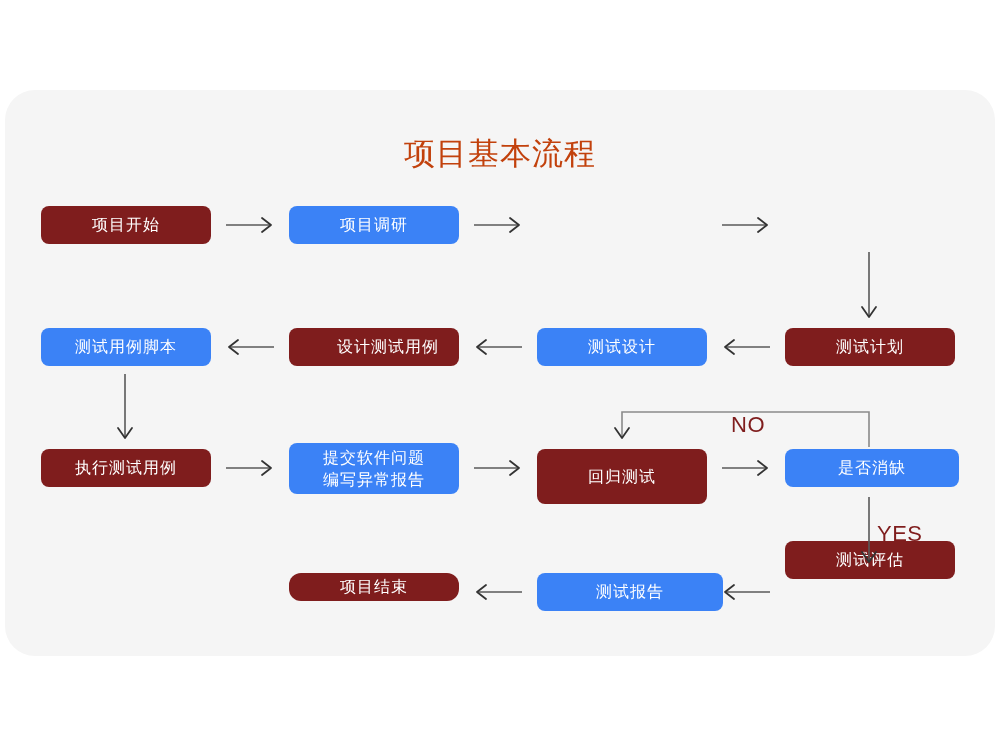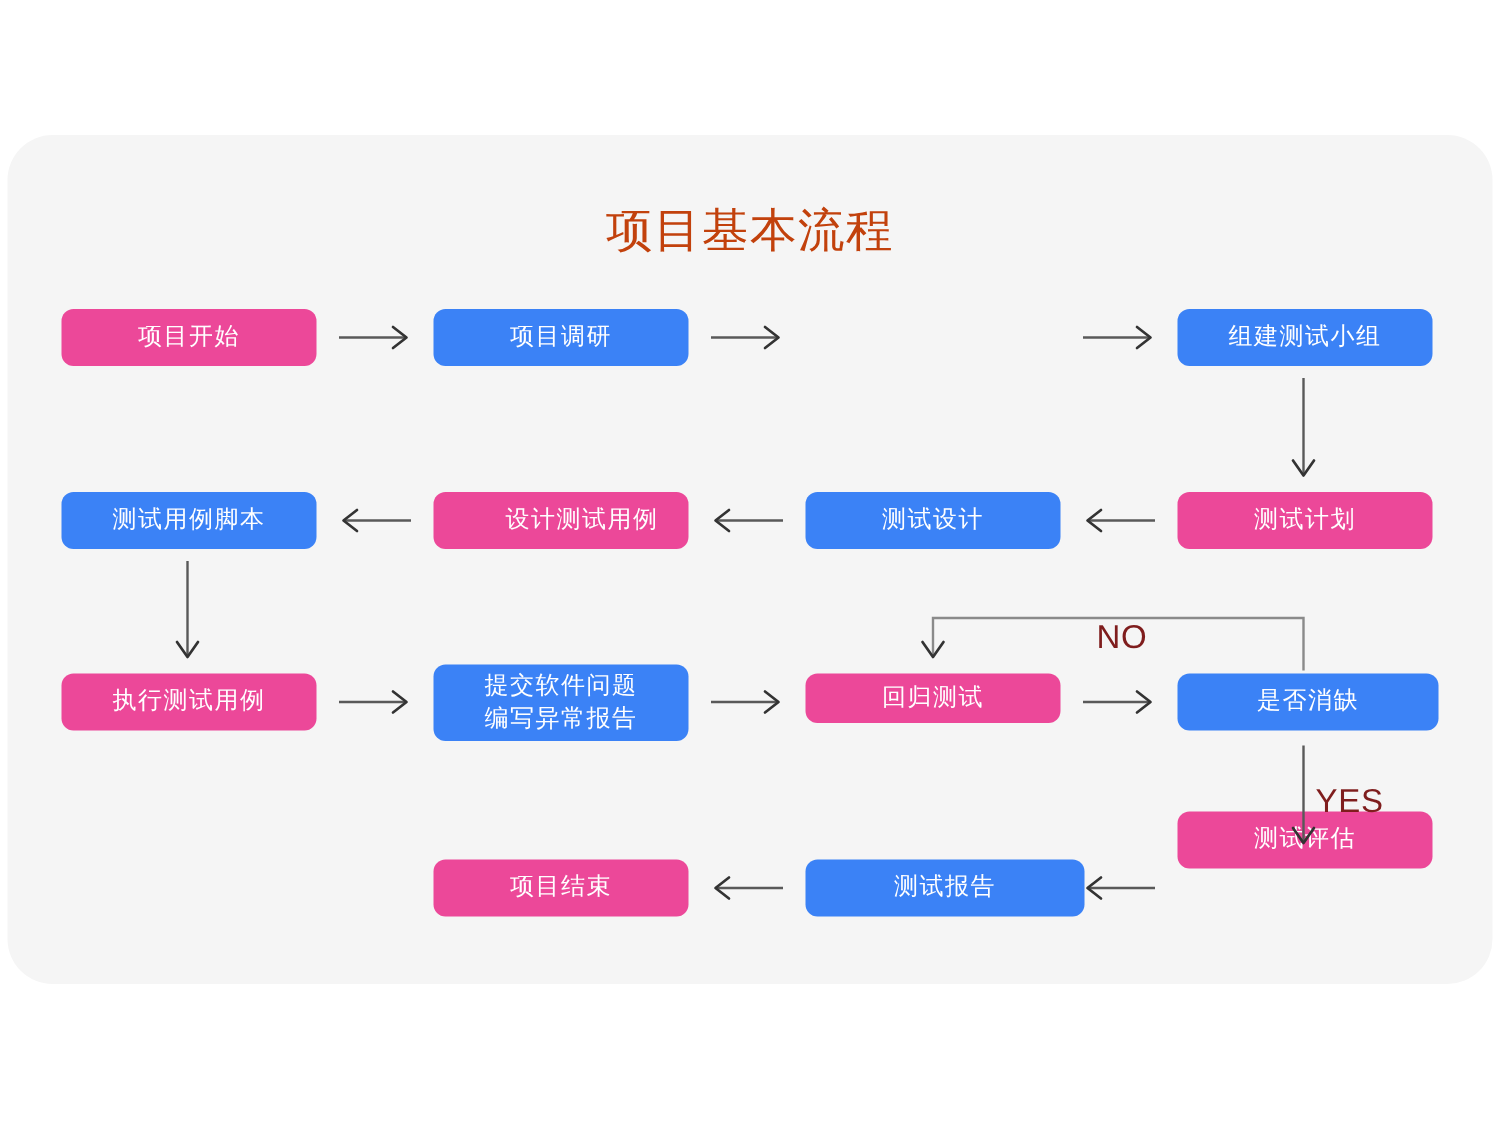--- a/index.html
+++ b/index.html
@@ -54,21 +54,21 @@
     align-items: center;
     justify-content: center;
     text-align: center;
     font-size: 16px;
     line-height: 22px;
     letter-spacing: 1px;
     color: #ffffff;
     white-space: pre-line;
     user-select: none;
   }
-  .node.purple { background: #ec4899; }
+  .node.purple { background: #7f1d1d; }
   .node.gray   { background: #3b82f6; }
 
   
   #wires {
     position: absolute;
     left: 0;
     top: 0;
     width: 1000px;
     height: 750px;
     pointer-events: none;
@@ -106,40 +106,39 @@
 
   <div id="panel"></div>
 
   <div id="title">项目基本流程</div>
 
   <div class="node purple" style="left:41px;  top:206px; width:170px; height:38px;">项目开始</div>
 
   <div class="node gray" style="left:289px; top:206px; width:170px; height:38px;">项目调研</div>
 
 
-  <div class="node gray" style="left:785px; top:206px; width:170px; height:38px;">组建测试小组</div>
 
   <div class="node gray" style="left:41px;  top:328px; width:170px; height:38px;">测试用例脚本</div>
 
   <div class="node purple" style="left:289px; top:328px; width:170px; height:38px;padding-left:28px;">设计测试用例</div>
 
   <div class="node gray" style="left:537px; top:328px; width:170px; height:38px;">测试设计</div>
 
   <div class="node purple" style="left:785px; top:328px; width:170px; height:38px;">测试计划</div>
 
   <div class="node purple" style="left:41px;  top:449px; width:170px; height:38px;">执行测试用例</div>
 
   <div class="node gray" style="left:289px; top:443px; width:170px; height:51px;">提交软件问题
 编写异常报告</div>
 
-  <div class="node purple" style="left:537px; top:449px; width:170px; height:33px;">回归测试</div>
+  <div class="node purple" style="left:537px; top:449px; width:170px; height:55px;">回归测试</div>
 
   <div class="node gray" style="left:785px; top:449px; width:174px; height:38px;">是否消缺</div>
 
-  <div class="node purple" style="left:289px; top:573px; width:170px; height:38px;">项目结束</div>
+  <div class="node purple" style="left:289px; top:573px; width:170px; height:28px;border-radius:12px;">项目结束</div>
 
   <div class="node gray" style="left:537px; top:573px; width:186px; height:38px;">测试报告</div>
 
   <div class="node purple" style="left:785px; top:541px; width:170px; height:38px;">测试评估</div>
 
   <div class="edge-label" style="left:731px; top:412px;">NO</div>
 
   <div class="edge-label" style="left:877px; top:521px;">YES</div>
 
   <svg id="wires" viewBox="0 0 1000 750">

